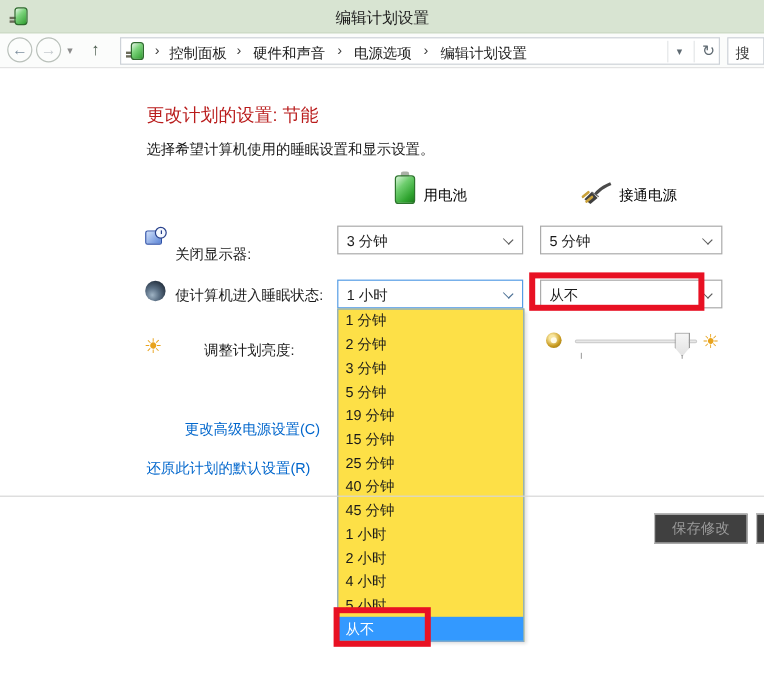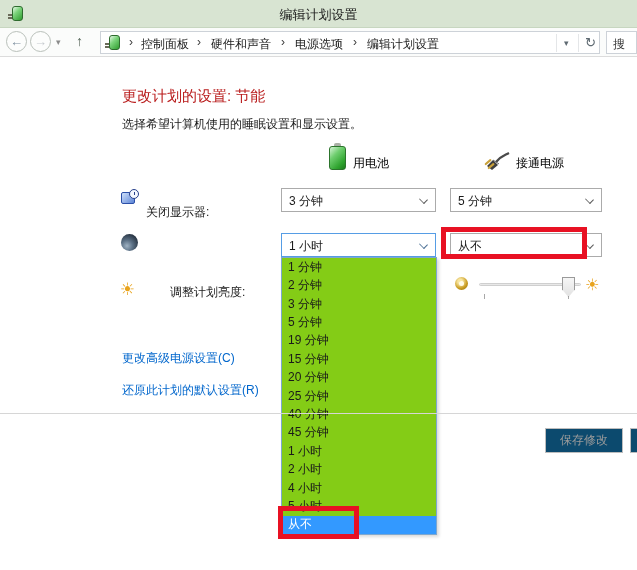--- a/index.html
+++ b/index.html
@@ -46,34 +46,34 @@
   .display-icon .clk{position:absolute;left:8px;top:0;width:10px;height:10px;border:1px solid #27408b;border-radius:50%;background:#f4f8ff;}
   .display-icon .clk:after{content:"";position:absolute;left:4px;top:2px;width:1px;height:3px;background:#27408b;}
   .moon-icon{border-radius:50%;background:radial-gradient(circle at 35% 70%,#9fb3c4 0%,#5c7186 35%,#222e3c 80%);width:17px;height:17px;}
   .sun-glyph{position:absolute;color:#e8a31d;font-family:"DejaVu Sans",sans-serif;}
   .combo{position:absolute;width:155px;height:24px;border:1px solid #ababab;background:#fff;}
   .combo .val{position:absolute;left:7px;top:4px;color:#1a1a1a;}
   .combo .chev{position:absolute;right:8px;top:7px;width:7px;height:7px;border-right:1px solid #5a5a5a;border-bottom:1px solid #5a5a5a;transform:rotate(45deg) scale(1,.8);}
   .combo.open{border-color:#569de5;}
   .combo.col2{width:152px;}
   
-  .droplist{position:absolute;left:281px;top:200px;width:156px;height:278px;border:1px solid #7da7cf;background:#84cc16;box-shadow:2px 2px 3px rgba(0,0,0,.15);display:flex;flex-direction:column;}
+  .droplist{position:absolute;left:281px;top:200px;width:156px;height:278px;border:1px solid #7da7cf;background:#fde047;box-shadow:2px 2px 3px rgba(0,0,0,.15);display:flex;flex-direction:column;}
   .opt{flex:1;display:flex;align-items:center;padding-left:6px;color:#1a1a1a;}
   .opt.sel{background:#3399ff;color:#fff;}
   
   .slider-track{position:absolute;left:479px;top:226px;width:102px;height:3px;background:#e8e8e8;border:1px solid #cfcfcf;border-radius:2px;}
   .tick{position:absolute;top:237px;width:1px;height:5px;background:#a8a8a8;}
   .slider-thumb{position:absolute;left:562px;top:220px;width:13px;height:20px;background:linear-gradient(#f6f6f6,#e2e2e2);border:1px solid #9a9a9a;clip-path:polygon(0 0,100% 0,100% 62%,50% 100%,0 62%);}
   .dim-icon{position:absolute;left:455px;top:220px;width:13px;height:13px;border-radius:50%;background:radial-gradient(circle at 40% 35%,#f8e6a0 20%,#c89a1e 60%,#8a6a12 100%);}
   .dim-icon:after{content:"";position:absolute;left:4px;top:4px;width:5px;height:5px;border-radius:50%;background:#fffbe8;}
   
   .plink{position:absolute;left:122px;font-size:12px;color:#0066cc;text-decoration:none;}
   
   .sep{position:absolute;left:0;top:356px;width:637px;height:1px;background:#d6d6d6;}
-  .btn{position:absolute;top:371px;height:25px;background:#0c4a6e;border:1px solid #bdbdbd;color:#9b9b9b;text-align:center;line-height:23px;font-size:12px;}
+  .btn{position:absolute;top:371px;height:25px;background:#404040;border:1px solid #bdbdbd;color:#9b9b9b;text-align:center;line-height:23px;font-size:12px;}
   .btn.save{left:545px;width:78px;}
   .btn.cut{left:630px;width:10px;}
   
   .redbox{position:absolute;border:5px solid #e81123;background:transparent;}
   .redbox.a{left:441px;top:170px;width:146px;height:32px;}
   .redbox.b{left:278px;top:449px;width:81px;height:33px;}
 </style>
 </head>
 <body>
 
@@ -142,57 +142,57 @@
   <div class="combo" style="left:281px;top:131px;">
     <span class="val">3 分钟</span>
     <span class="chev"></span>
   </div>
   <div class="combo col2" style="left:450px;top:131px;">
     <span class="val">5 分钟</span>
     <span class="chev"></span>
   </div>
 
   <div class="rowicon moon-icon" style="top:177px;"></div>
+  <div class="rowlabel" style="top:181px;">使计算机进入睡眠状态:</div>
   <div class="combo open" style="left:281px;top:176px;">
     <span class="val">1 小时</span>
     <span class="chev" style="border-color:#4a6f94;"></span>
   </div>
   <div class="combo col2" style="left:450px;top:176px;">
     <span class="val">从不</span>
     <span class="chev"></span>
   </div>
 
   <div class="droplist">
     <div class="opt">1 分钟</div>
     <div class="opt">2 分钟</div>
     <div class="opt">3 分钟</div>
     <div class="opt">5 分钟</div>
     <div class="opt">19 分钟</div>
     <div class="opt">15 分钟</div>
-    <div class="opt">20 分钟</div>
     <div class="opt">25 分钟</div>
     <div class="opt">40 分钟</div>
     <div class="opt">45 分钟</div>
     <div class="opt">1 小时</div>
     <div class="opt">2 小时</div>
     <div class="opt">4 小时</div>
     <div class="opt">5 小时</div>
     <div class="opt sel">从不</div>
   </div>
 
   <span class="sun-glyph" style="left:120px;top:222px;font-size:17px;">☀</span>
   <div class="rowlabel" style="top:227px;margin-left:24px;">调整计划亮度:</div>
   <div class="dim-icon"></div>
   <div class="slider-track"></div>
   <div class="tick" style="left:484px;"></div>
   <div class="tick" style="left:568px;"></div>
   <div class="slider-thumb"></div>
   <span class="sun-glyph" style="left:585px;top:218px;font-size:16px;">☀</span>
 
-  <a class="plink" style="top:293px;" href="#">更改高级电源设置(C)</a>
+  <a class="plink" style="top:293px;margin-left:32px;" href="#">更改高级电源设置(C)</a>
   <a class="plink" style="top:325px;" href="#">还原此计划的默认设置(R)</a>
 
   <div class="sep"></div>
   <div class="btn save">保存修改</div>
   <div class="btn cut"></div>
 
   <div class="redbox a"></div>
   <div class="redbox b"></div>
 </div>
 

